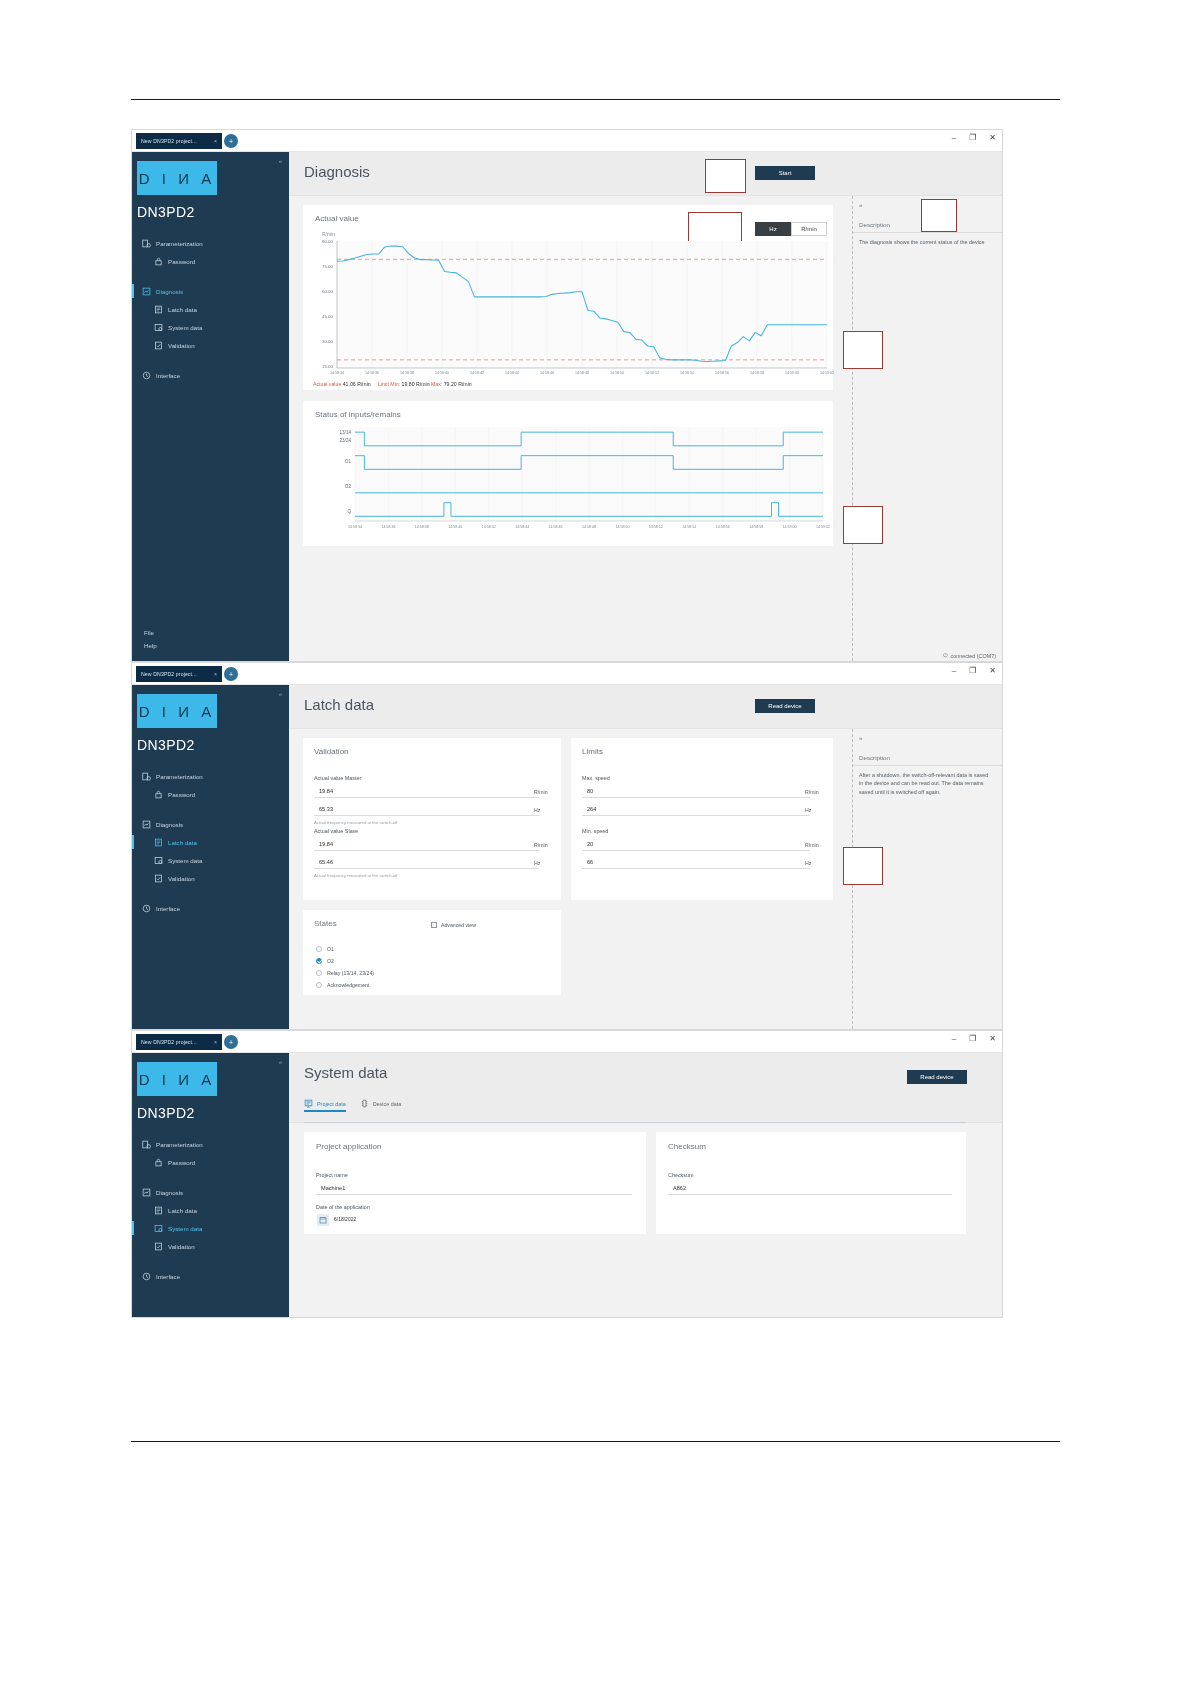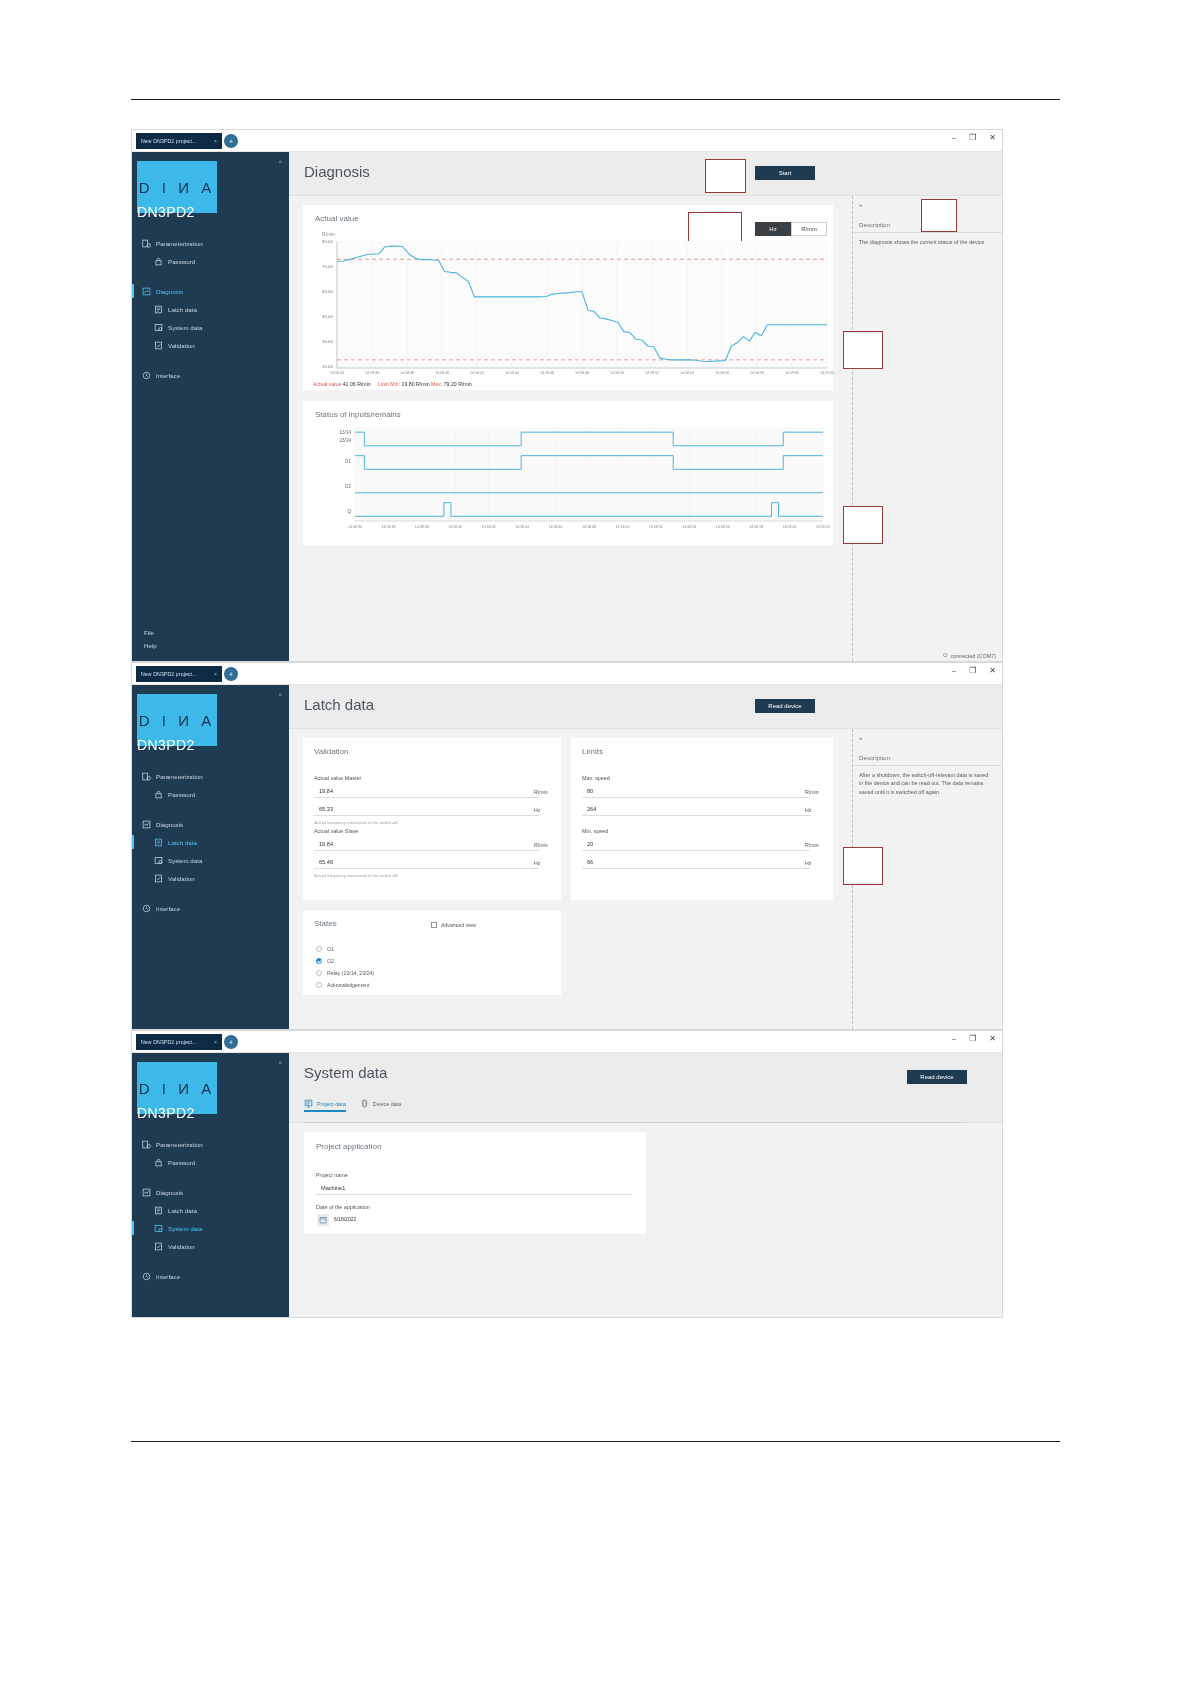--- a/index.html
+++ b/index.html
@@ -45,21 +45,21 @@
 
   
   .sidebar {
     position:absolute; left:0; top:22px; bottom:0; width:157px;
     background:#1f3b52; color:#cdd9e2;
   }
   .collapse {
     position:absolute; right:7px; top:6px; color:#8fa7b9; font-size:6px;
   }
   .logo {
-    position:absolute; left:5px; top:9px; width:80px; height:52px;
+    position:absolute; left:5px; top:9px; width:80px; height:34px;
     background:#3cb9e8; color:#12354f;
     display:flex; align-items:center; justify-content:center;
     font-size:15px; letter-spacing:4px; font-weight:400;
   }
   .devname {
     position:absolute; left:5px; top:52px; font-size:14px; color:#ffffff;
     letter-spacing:.4px; font-weight:300;
   }
   .nav { position:absolute; left:0; top:82px; width:100%; }
   .navitem {
@@ -697,15 +697,20 @@
       <div class="flabel" style="left:12px; top:72px;">Date of the application</div>
       <div style="position:absolute; left:13px; top:82px; width:12px; height:12px; background:#e4edf3; display:flex; align-items:center; justify-content:center;">
         <svg viewBox="0 0 12 12" style="width:8px;height:8px;">
             <rect x="1.5" y="2.5" width="9" height="8" fill="none" stroke="#4c7d9c" stroke-width="1"></rect>
             <path d="M1.5 4.6h9M3.5 1.6v1.6M8.5 1.6v1.6" stroke="#4c7d9c" stroke-width=".8"></path>
           </svg>
       </div>
       <div style="position:absolute; left:30px; top:84px; font-size:5px; color:#333;">6/18/2022</div>
     </div>
 
+    <div class="card" style="left:367px; top:79px; width:310px; height:102px;">
+      <div class="card-title" style="left:12px; top:10px;">Checksum</div>
+      <div class="flabel" style="left:12px; top:40px;">Checksum</div>
+      <div class="finput" style="left:12px; top:49px; width:284px;">A862</div>
+    </div>
 
   </div>
 </div>
 
 </body></html>

